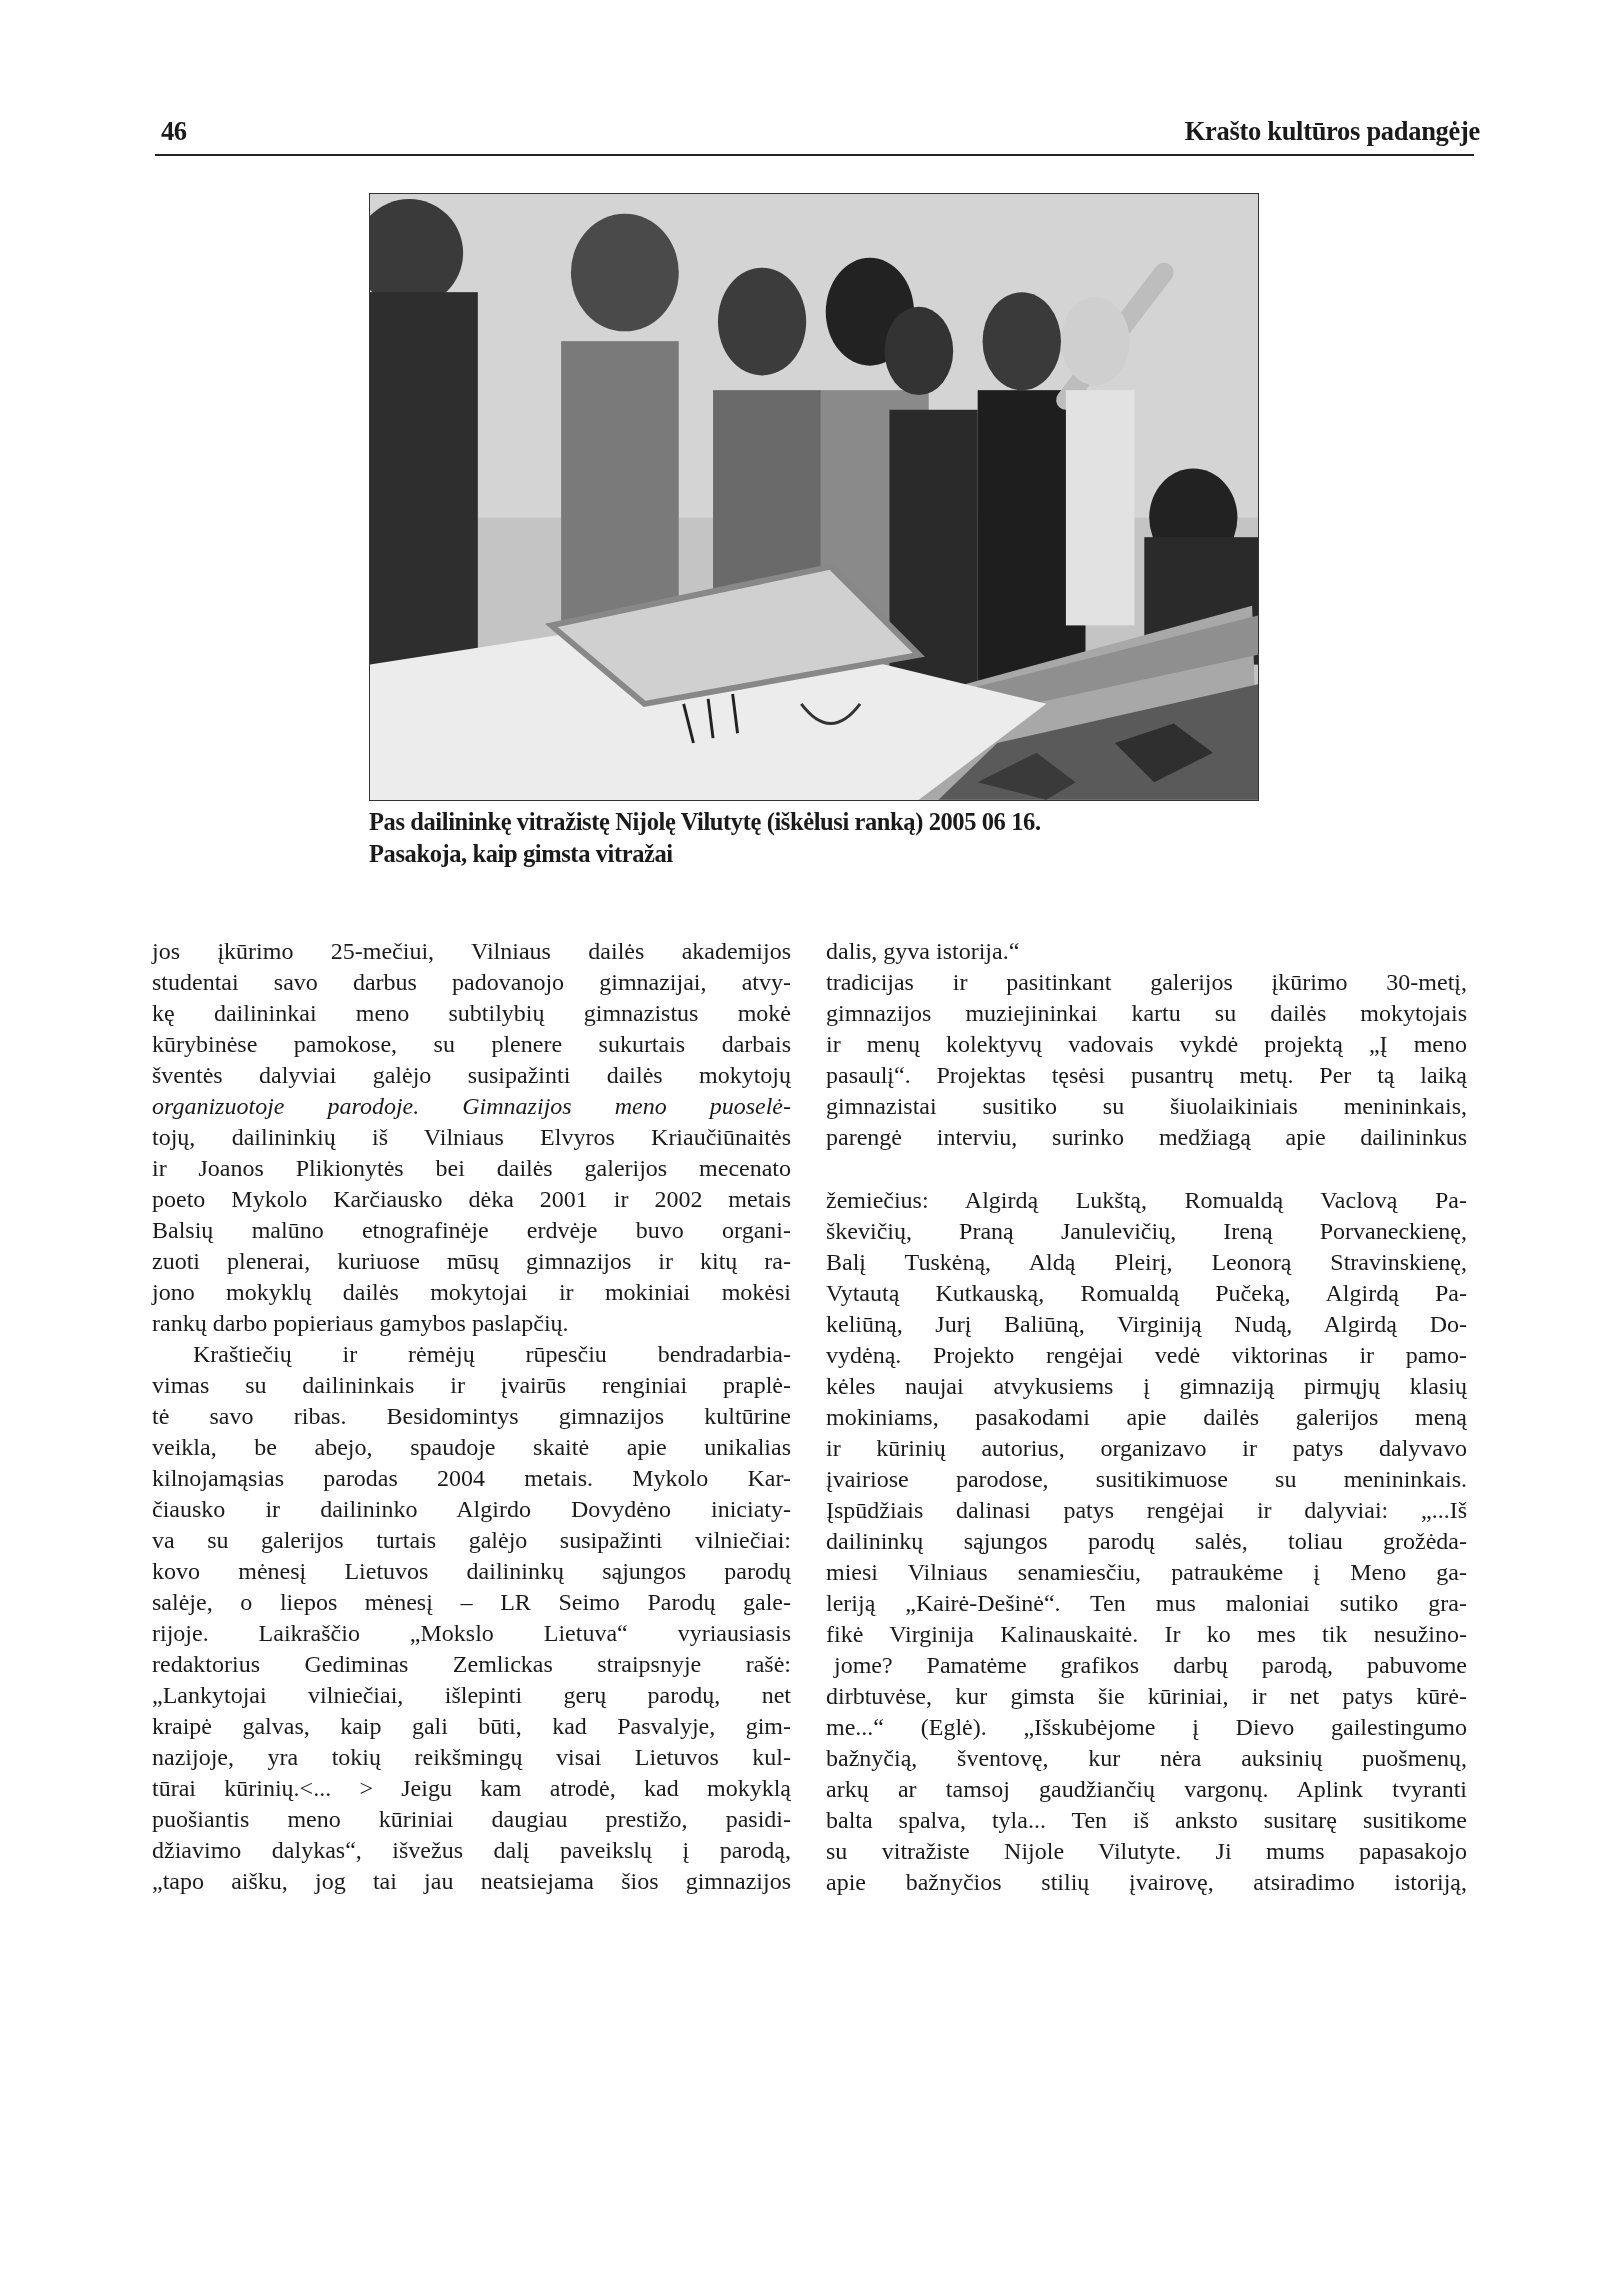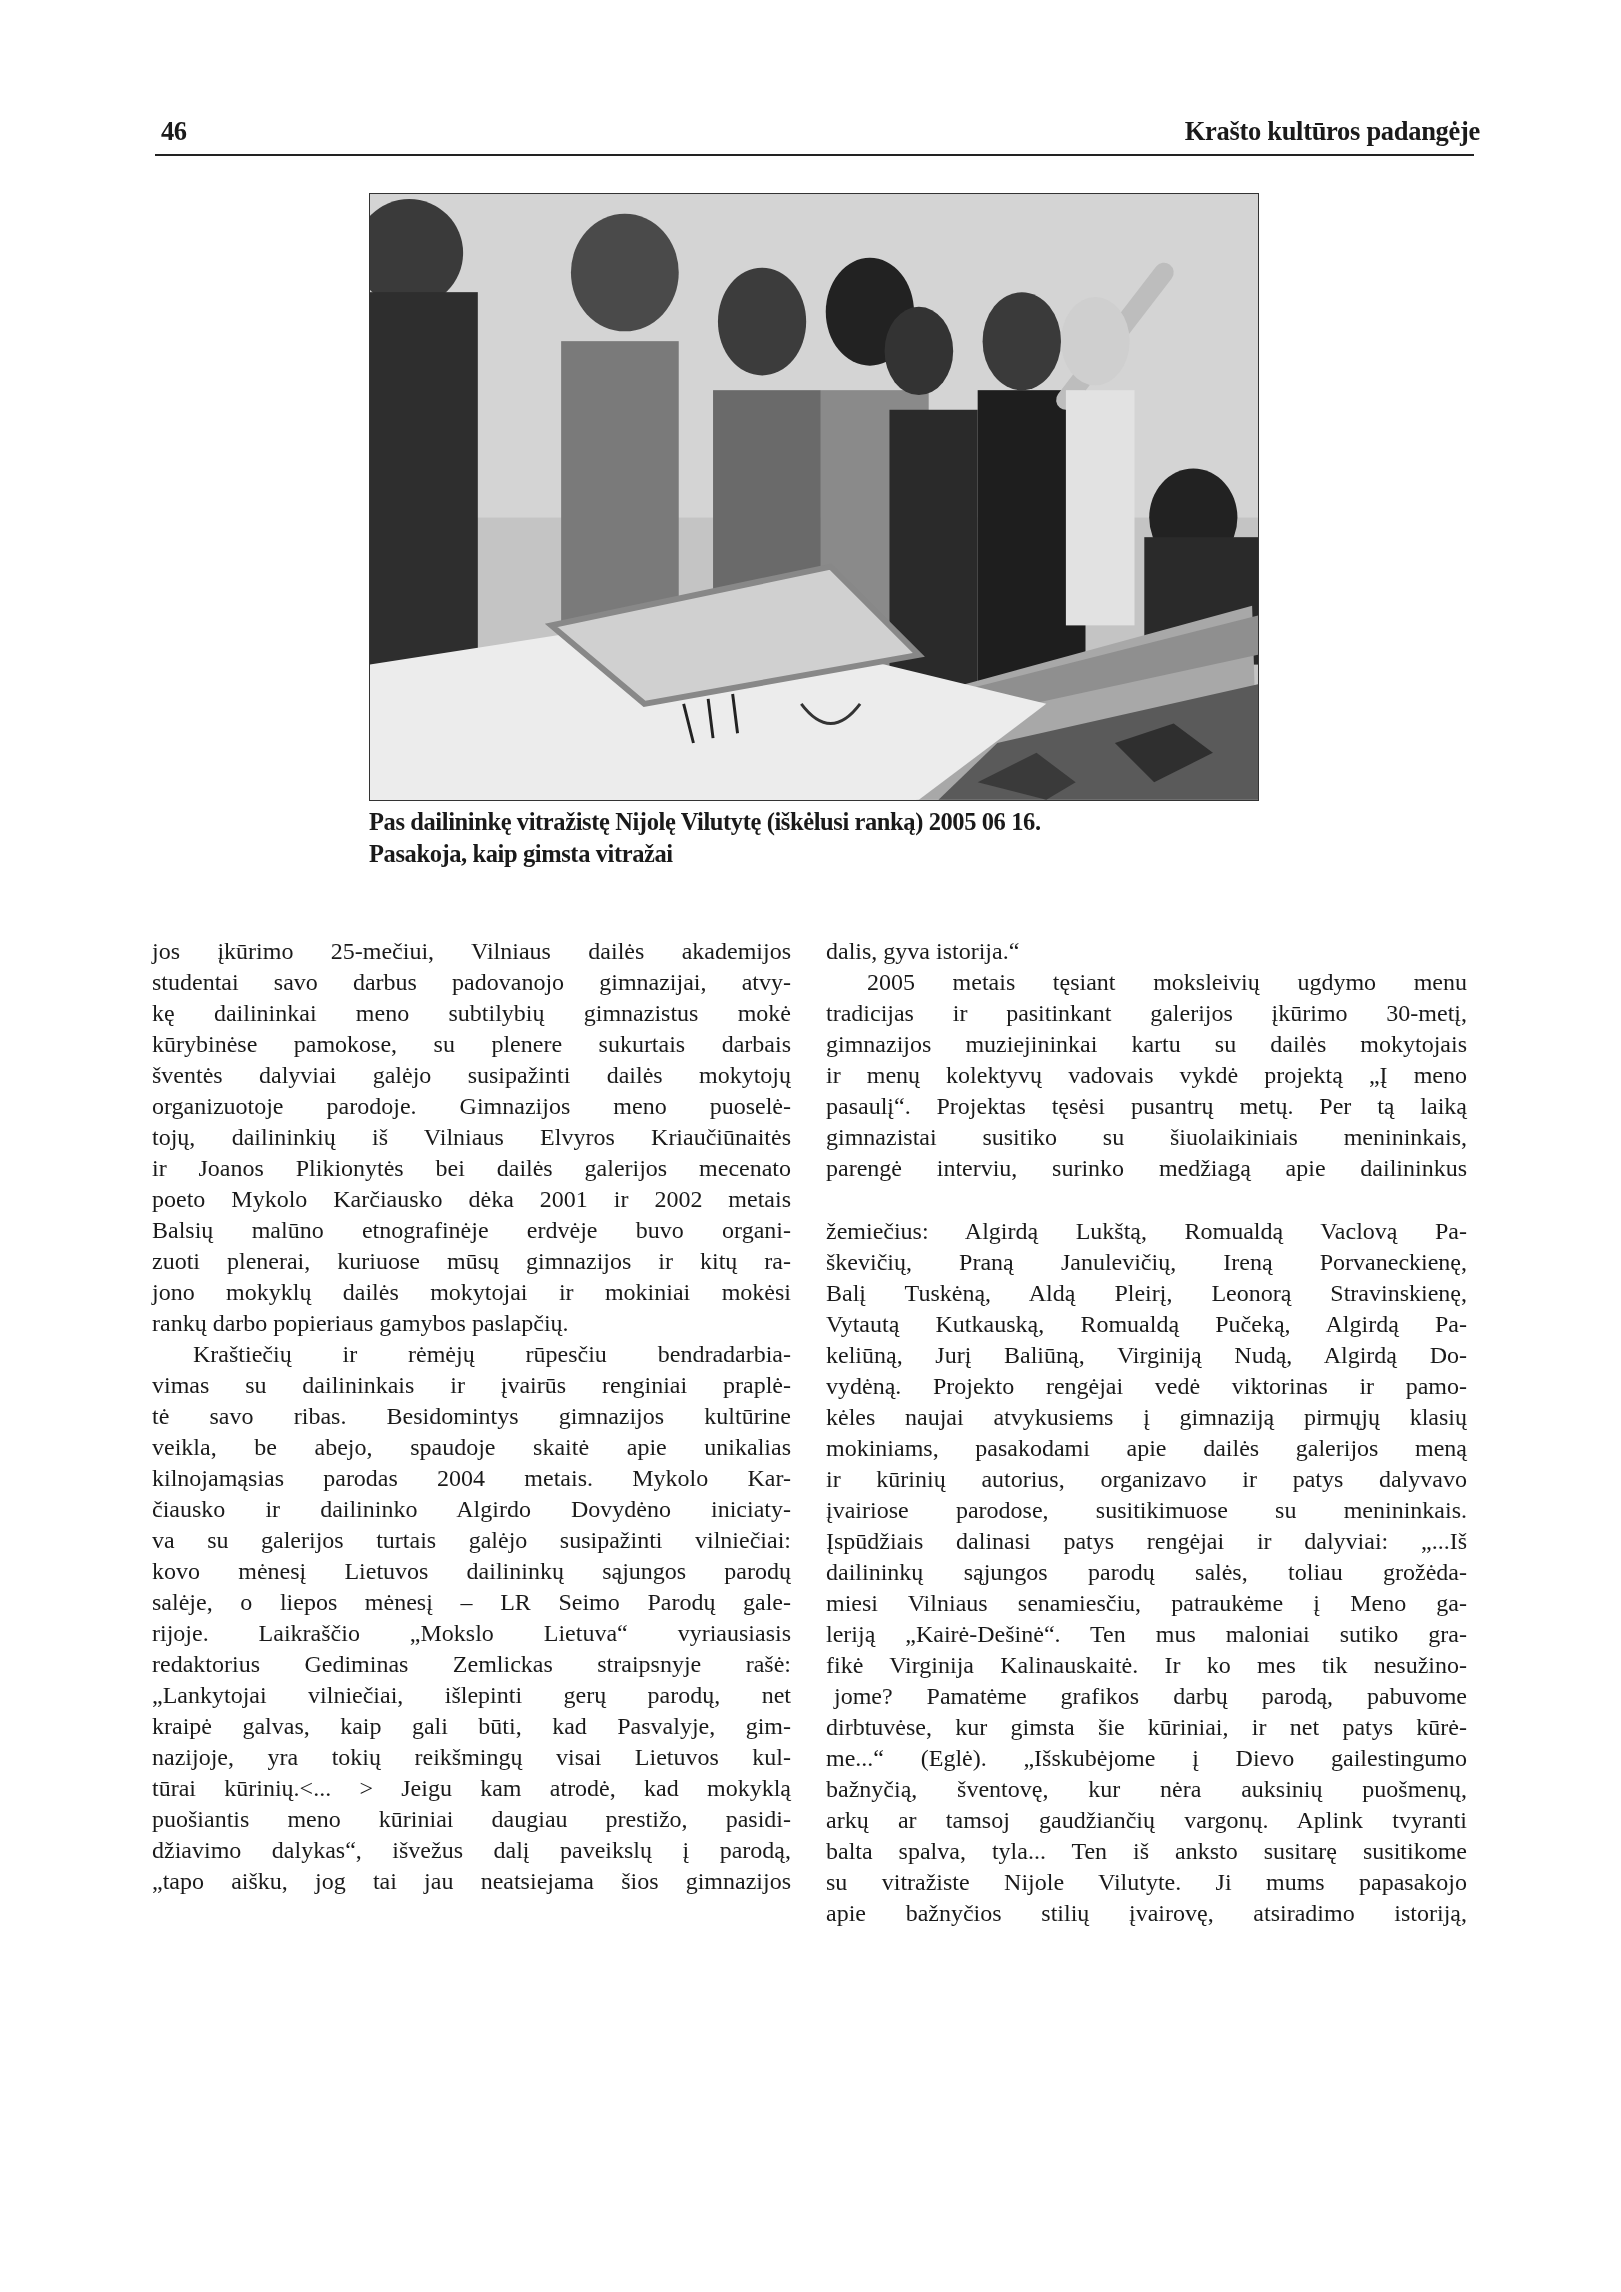--- a/index.html
+++ b/index.html
@@ -69,21 +69,21 @@
   <div>Pas dailininkę vitražistę Nijolę Vilutytę (iškėlusi ranką) 2005 06 16.</div>
   <div>Pasakoja, kaip gimsta vitražai</div>
 </div>
 
 <div class="col col-left" id="col-left">
     <span class="line" style="white-space: nowrap;">jos įkūrimo 25-mečiui, Vilniaus dailės akademijos</span>
     <span class="line" style="white-space: nowrap;">studentai savo darbus padovanojo gimnazijai, atvy-</span>
     <span class="line" style="white-space: nowrap;">kę dailininkai meno subtilybių  gimnazistus mokė</span>
     <span class="line" style="white-space: nowrap;">kūrybinėse pamokose, su plenere sukurtais darbais</span>
     <span class="line" style="white-space: nowrap;">šventės dalyviai galėjo susipažinti dailės mokytojų</span>
-    <span class="line" style="white-space: nowrap;">organizuotoje parodoje. Gimnazijos meno puoselė-</span>
+    <span class="line" style="white-space: nowrap; font-style: italic;">organizuotoje parodoje. Gimnazijos meno puoselė-</span>
     <span class="line" style="white-space: nowrap;">tojų, dailininkių iš Vilniaus Elvyros Kriaučiūnaitės</span>
     <span class="line" style="white-space: nowrap;">ir Joanos Plikionytės bei dailės galerijos mecenato</span>
     <span class="line" style="white-space: nowrap;">poeto Mykolo Karčiausko dėka 2001 ir 2002 metais</span>
     <span class="line" style="white-space: nowrap;">Balsių malūno etnografinėje erdvėje buvo organi-</span>
     <span class="line" style="white-space: nowrap;">zuoti plenerai, kuriuose mūsų gimnazijos ir kitų ra-</span>
     <span class="line" style="white-space: nowrap;">jono mokyklų dailės mokytojai ir mokiniai mokėsi</span>
     <span class="line last" style="white-space: nowrap;">rankų darbo popieriaus gamybos paslapčių.</span>
     <span class="line indent" style="white-space: nowrap;">Kraštiečių ir rėmėjų rūpesčiu bendradarbia-</span>
     <span class="line" style="white-space: nowrap;">vimas su dailininkais ir įvairūs renginiai praplė-</span>
     <span class="line" style="white-space: nowrap;">tė savo ribas. Besidomintys gimnazijos kultūrine</span>
@@ -98,21 +98,20 @@
     <span class="line" style="white-space: nowrap;">„Lankytojai vilniečiai, išlepinti gerų parodų, net</span>
     <span class="line" style="white-space: nowrap;">kraipė galvas, kaip gali būti, kad Pasvalyje, gim-</span>
     <span class="line" style="white-space: nowrap;">nazijoje, yra tokių reikšmingų visai Lietuvos kul-</span>
     <span class="line" style="white-space: nowrap;">tūrai kūrinių.&lt;... &gt;  Jeigu kam atrodė, kad mokyklą</span>
     <span class="line" style="white-space: nowrap;">puošiantis meno kūriniai daugiau prestižo, pasidi-</span>
     <span class="line" style="white-space: nowrap;">džiavimo dalykas“, išvežus dalį paveikslų į parodą,</span>
     <span class="line" style="white-space: nowrap;">„tapo aišku, jog tai jau neatsiejama šios gimnazijos</span>
   </div>
 <div class="col col-right" id="col-right">
     <span class="line last" style="white-space: nowrap;">dalis, gyva istorija.“</span>
-    <span class="line indent" style="white-space: nowrap;">2005 metais tęsiant moksleivių ugdymo menu</span>
     <span class="line" style="white-space: nowrap;">tradicijas ir pasitinkant galerijos įkūrimo 30-metį,</span>
     <span class="line" style="white-space: nowrap;">gimnazijos muziejininkai kartu su dailės mokytojais</span>
     <span class="line" style="white-space: nowrap;">ir menų kolektyvų vadovais vykdė projektą „Į meno</span>
     <span class="line" style="white-space: nowrap;">pasaulį“. Projektas tęsėsi pusantrų  metų. Per tą laiką</span>
     <span class="line" style="white-space: nowrap;">gimnazistai susitiko su šiuolaikiniais menininkais,</span>
     <span class="line" style="white-space: nowrap;">parengė interviu, surinko medžiagą apie dailininkus</span>
     <span class="line" style="white-space: nowrap; margin-top: 32px;">žemiečius: Algirdą Lukštą, Romualdą Vaclovą Pa-</span>
     <span class="line" style="white-space: nowrap;">škevičių,  Praną Janulevičių, Ireną Porvaneckienę,</span>
     <span class="line" style="white-space: nowrap;">Balį Tuskėną, Aldą Pleirį, Leonorą Stravinskienę,</span>
     <span class="line" style="white-space: nowrap;">Vytautą Kutkauską, Romualdą Pučeką, Algirdą Pa-</span>

